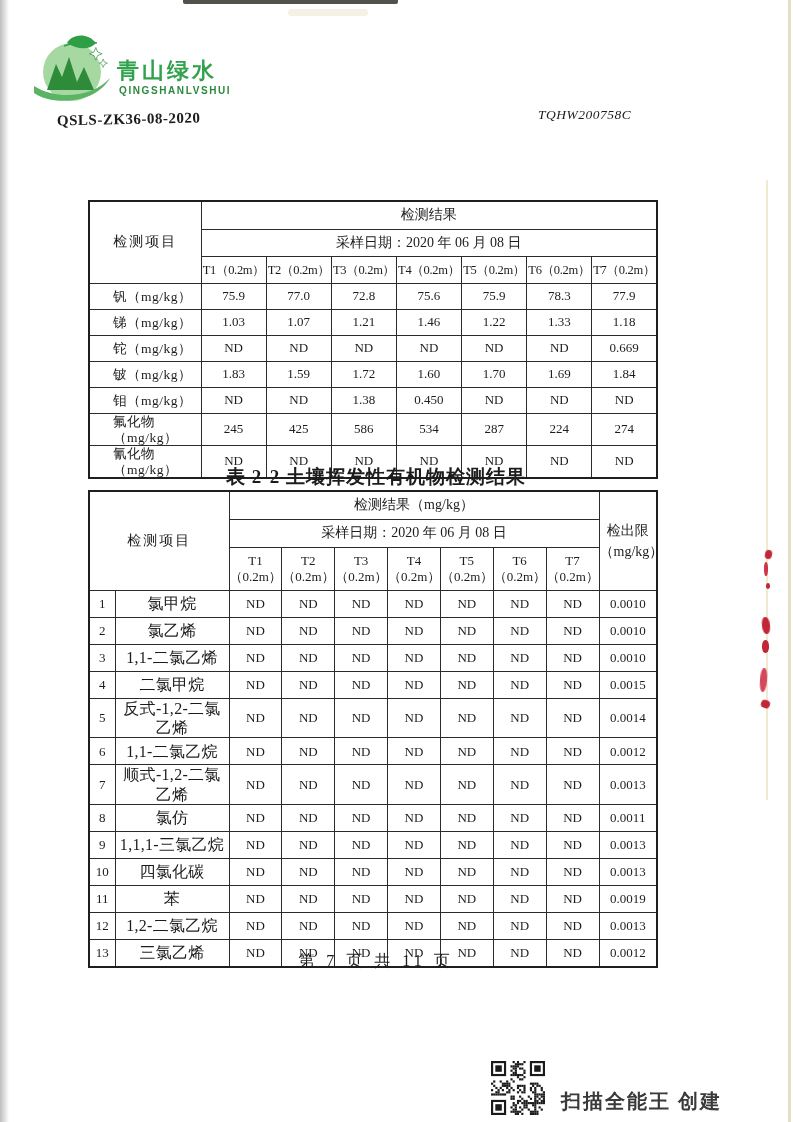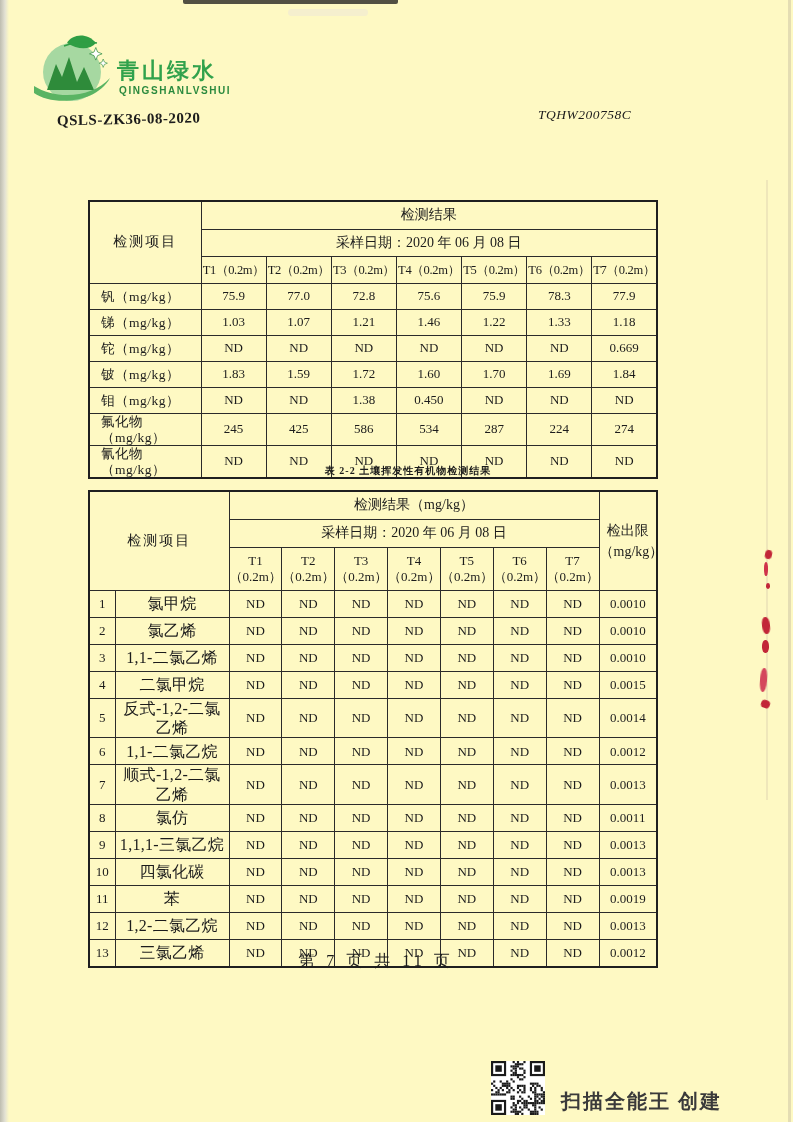--- a/index.html
+++ b/index.html
@@ -1,18 +1,18 @@
 <!DOCTYPE html>
 <html><head>
 <meta charset="utf-8">
 <style>
   html,body{margin:0;padding:0;background:#e8e8e8;}
   .page{
     position:relative;width:793px;height:1122px;margin:0 auto;
-    background:#fef9c3;overflow:hidden;
+    background:#ffffff;overflow:hidden;
     font-family:"Liberation Serif","DejaVu Serif",serif;color:#1c1c1c;
   }
   
   .scan-top-strip{position:absolute;left:183px;top:0;width:215px;height:4px;background:#34322d;opacity:.85;border-radius:0 0 2px 2px;}
   .scan-top-smudge{position:absolute;left:288px;top:9px;width:80px;height:7px;background:#efe7d6;opacity:.6;border-radius:4px;}
   .scan-left-strip{position:absolute;left:0;top:0;width:9px;height:100%;
     background:linear-gradient(to right,#a9a9a9,#d9d9d9 55%,rgba(255,255,255,0));opacity:.75;}
   .scan-right-edge{position:absolute;left:788px;top:0;width:3px;height:100%;background:#d9d2ac;opacity:.7;}
   .scan-right-line{position:absolute;left:766px;top:180px;width:2px;height:620px;background:#e6ddb6;opacity:.65;}
   .redmark{position:absolute;background:#c22738;border-radius:45%;filter:blur(.4px);}
@@ -35,22 +35,22 @@
     font-size:28px;font-weight:700;letter-spacing:13px;}
   
   table{border-collapse:collapse;table-layout:fixed;}
   .table1{position:absolute;top:200px;left:88px;width:570px;font-size:13px;border:2px solid #1f1f1f;}
   .table1 td{border:1px solid #2b2b2b;text-align:center;padding:0;line-height:1.15;}
   .table1 thead tr:nth-child(1) td{height:27px;font-size:14px;}
   .table1 thead tr:nth-child(2) td{height:26px;font-size:14px;}
   .table1 thead tr:nth-child(3) td{height:26px;font-size:12.5px;letter-spacing:-.3px;}
   .table1 tbody td{height:25px;}
   .table1 .itemcol{font-size:14px;letter-spacing:2px;}
-  .table1 .lbl{text-align:left;padding-left:11px;font-size:13.5px;letter-spacing:.5px;}
-  .t2-title{position:absolute;top:464px;left:0;width:752px;text-align:center;font-size:10px;font-weight:700;letter-spacing:1px;padding-left:32px;}
+  .table1 .lbl{text-align:left;padding-left:23px;font-size:13.5px;letter-spacing:.5px;}
+  .t2-title{position:absolute;top:464px;left:0;width:752px;text-align:center;font-size:19px;font-weight:700;letter-spacing:1px;}
   .table2{position:absolute;top:490px;left:88px;width:570px;font-size:13px;border:2px solid #1f1f1f;}
   .table2 td{border:1px solid #2b2b2b;text-align:center;padding:0;line-height:1.2;}
   .table2 thead tr:nth-child(1) td{height:27px;font-size:14px;}
   .table2 thead tr:nth-child(2) td{height:27px;font-size:14px;}
   .table2 thead tr:nth-child(3) td{height:42px;font-size:13px;}
   .table2 tbody td{height:26px;}
   .table2 .itemcol{font-size:14px;letter-spacing:2px;}
   .table2 .limitcol{font-size:13.5px;line-height:1.5;}
   .table2 .cname{font-size:16px;letter-spacing:.3px;}
   

